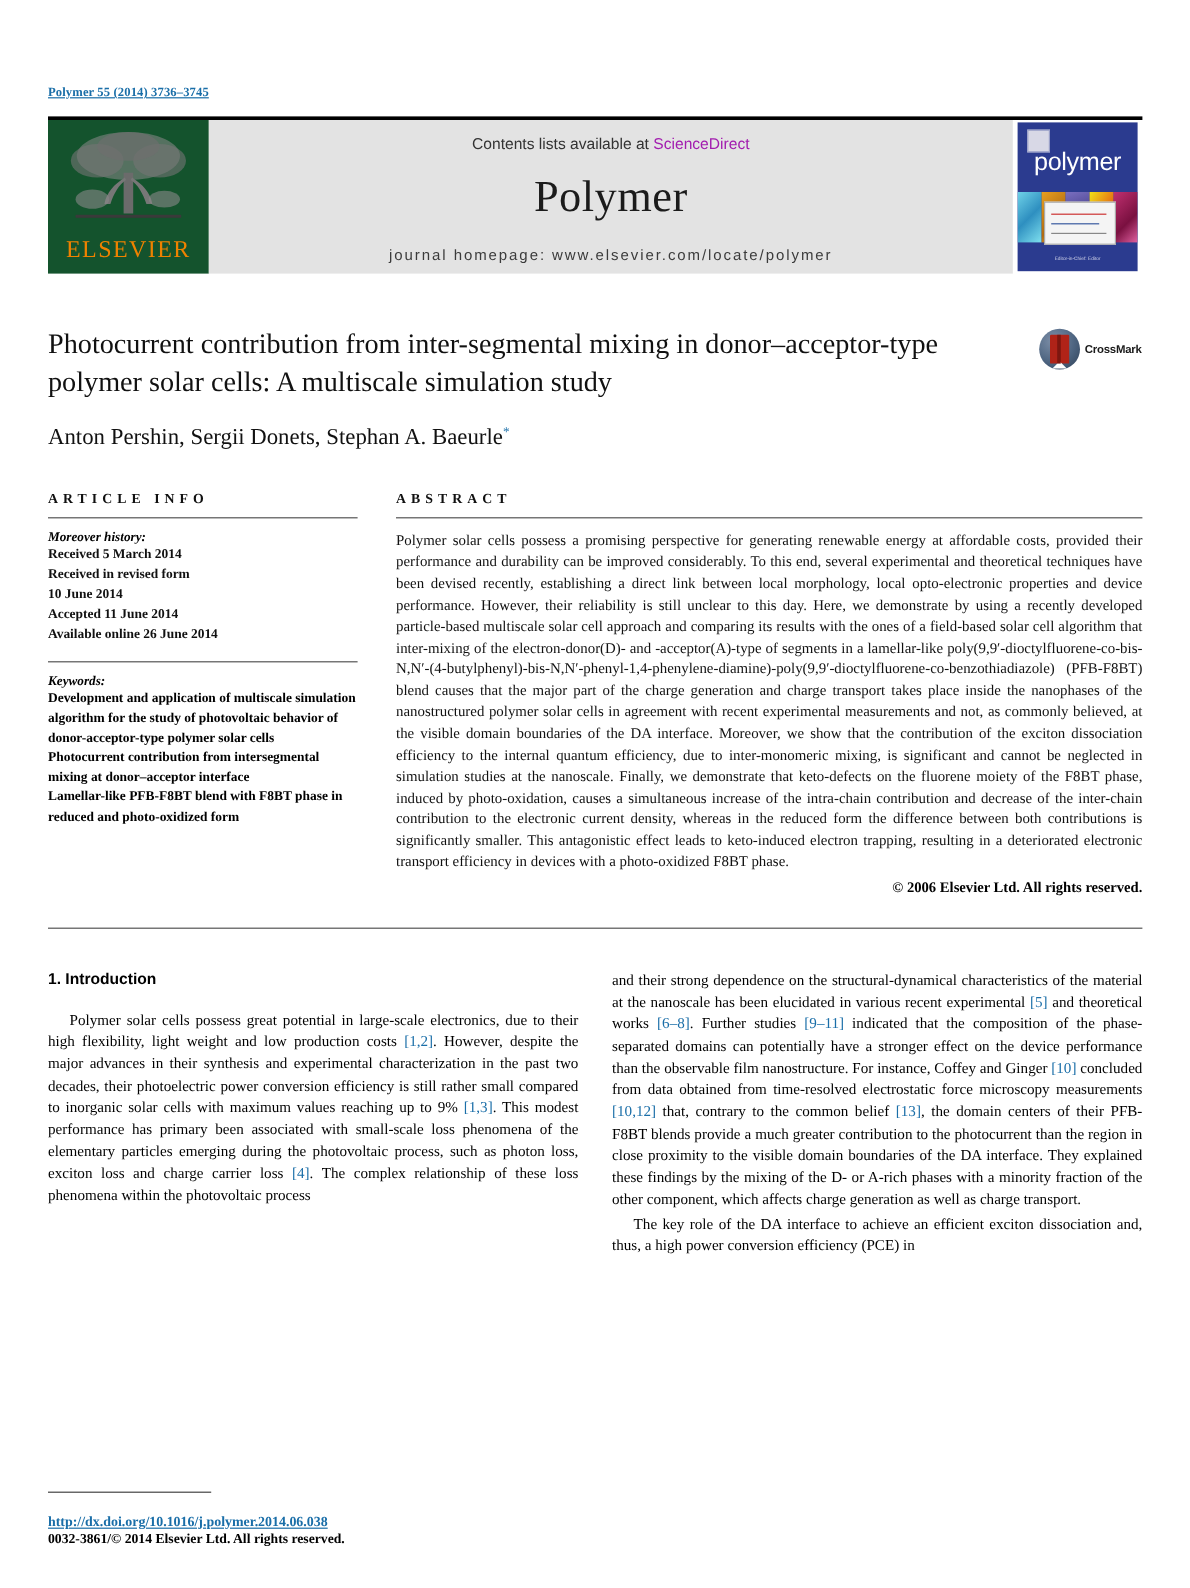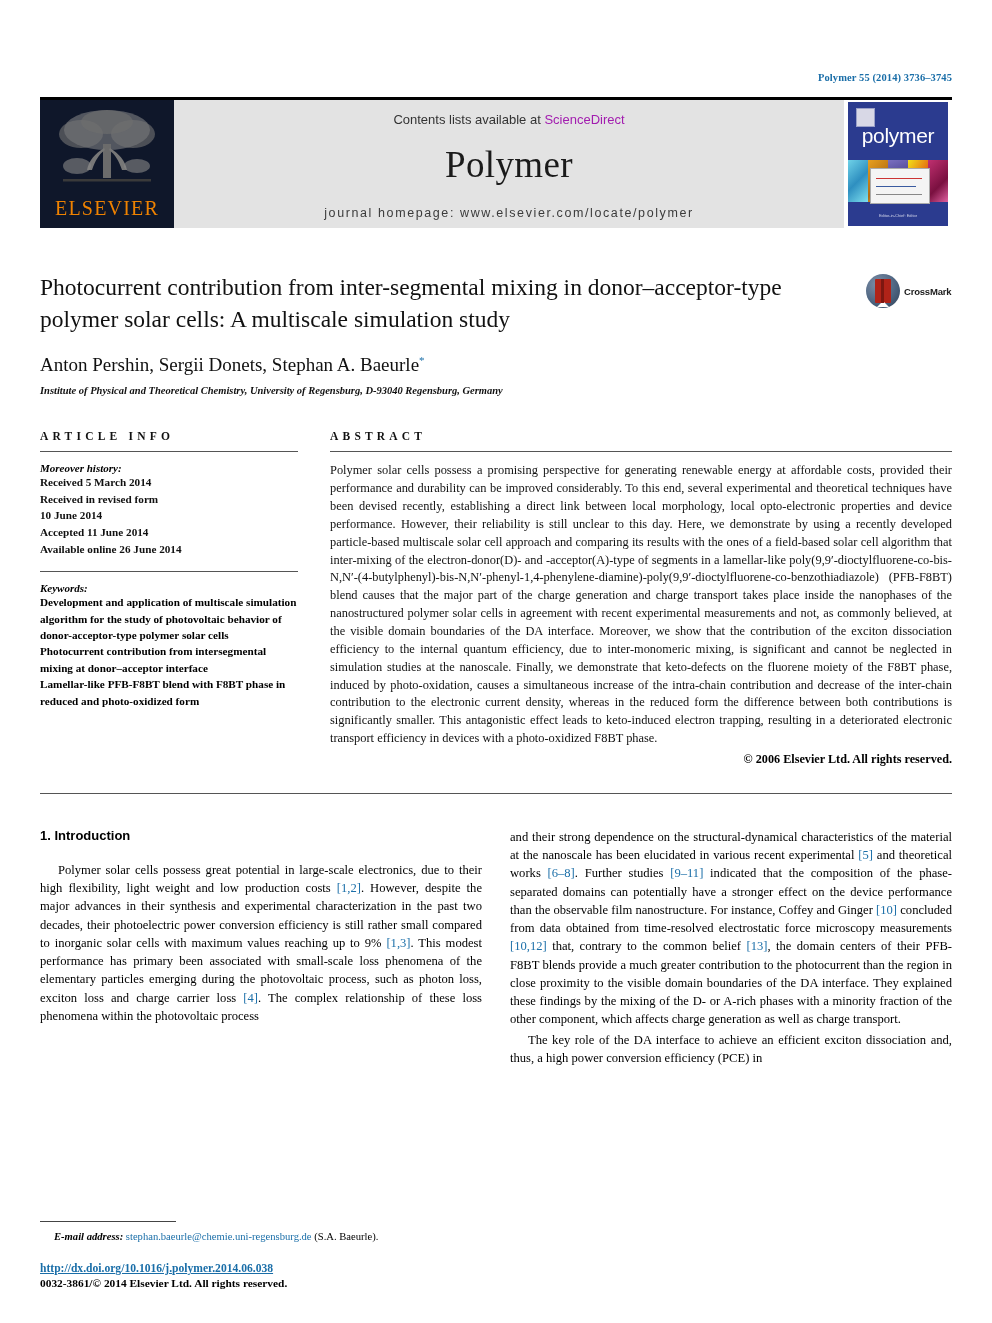--- a/index.html
+++ b/index.html
@@ -18,45 +18,46 @@
   .page {
     width: 992px;
     height: 1323px;
     position: relative;
     box-sizing: border-box;
     padding: 0 40px;
   }
 
   
   .running-head {
-    text-align: right;
+    text-align: left;
     font-size: 10.5px;
     font-weight: bold;
     color: #1a6ea8;
     padding-top: 72px;
     letter-spacing: 0.1px;
+    text-decoration: underline;
   }
 
   
   .masthead {
     margin-top: 14px;
     border-top: 3px solid #000;
     display: flex;
     align-items: stretch;
     height: 128px;
   }
   .masthead-logo {
     width: 134px;
     flex: 0 0 134px;
     display: flex;
     flex-direction: column;
     align-items: center;
     justify-content: flex-start;
     padding-top: 4px;
-    background: #0f172a;
+    background: #14532d;
   }
   .tree-svg { display:block; }
   .elsevier-word {
     font-family: "Liberation Serif", serif;
     font-size: 20px;
     letter-spacing: 1.2px;
     color: #ef8200;
     font-weight: 400;
     margin-top: 1px;
   }
@@ -409,21 +410,20 @@
     <div class="crossmark">
       <div class="cm-badge">
           <div class="cm-book"></div>
         </div>
       <div class="cm-label">CrossMark</div>
     </div>
     <div class="paper-title">Photocurrent contribution from inter-segmental mixing in donor–acceptor-type polymer solar cells: A multiscale simulation study</div>
     <div class="authors">
       <span>Anton Pershin, Sergii Donets, Stephan A. Baeurle</span><sup>*</sup>
     </div>
-    <div class="affiliation">Institute of Physical and Theoretical Chemistry, University of Regensburg, D-93040 Regensburg, Germany</div>
   </div>
 
   <div class="info-abstract">
 
     <div class="col-info">
       <div class="sec-head">ARTICLE INFO</div>
       <div class="rule"></div>
       <div class="info-block">
         <div class="info-label">Moreover history:</div>
         <div class="info-list">
@@ -463,24 +463,19 @@
     </div>
 
     <div class="bcol">
       <p class="para noindent"><span>and their strong dependence on the structural-dynamical characteristics of the material at the nanoscale has been elucidated in various recent experimental </span><span class="ref">[5]</span><span> and theoretical works </span><span class="ref">[6–8]</span><span>. Further studies </span><span class="ref">[9–11]</span><span> indicated that the composition of the phase-separated domains can potentially have a stronger effect on the device performance than the observable film nanostructure. For instance, Coffey and Ginger </span><span class="ref">[10]</span><span> concluded from data obtained from time-resolved electrostatic force microscopy measurements </span><span class="ref">[10,12]</span><span> that, contrary to the common belief </span><span class="ref">[13]</span><span>, the domain centers of their PFB-F8BT blends provide a much greater contribution to the photocurrent than the region in close proximity to the visible domain boundaries of the DA interface. They explained these findings by the mixing of the D- or A-rich phases with a minority fraction of the other component, which affects charge generation as well as charge transport.</span></p>
       <p class="para">The key role of the DA interface to achieve an efficient exciton dissociation and, thus, a high power conversion efficiency (PCE) in</p>
     </div>
   </div>
 
   <div class="footnote">
     <div class="fn-rule"></div>
-    <div class="fn-line" style="padding-left:14px;">
-      <span class="fn-email-label">E-mail address:</span>
-      <span class="fn-link">stephan.baeurle@chemie.uni-regensburg.de</span>
-      <span>(S.A. Baeurle).</span>
-    </div>
     <div class="doi-block">
       <span class="doi-link">http://dx.doi.org/10.1016/j.polymer.2014.06.038</span>
       <div class="issn-line">0032-3861/© 2014 Elsevier Ltd. All rights reserved.</div>
     </div>
   </div>
 
 </div>
 
 </body></html>

